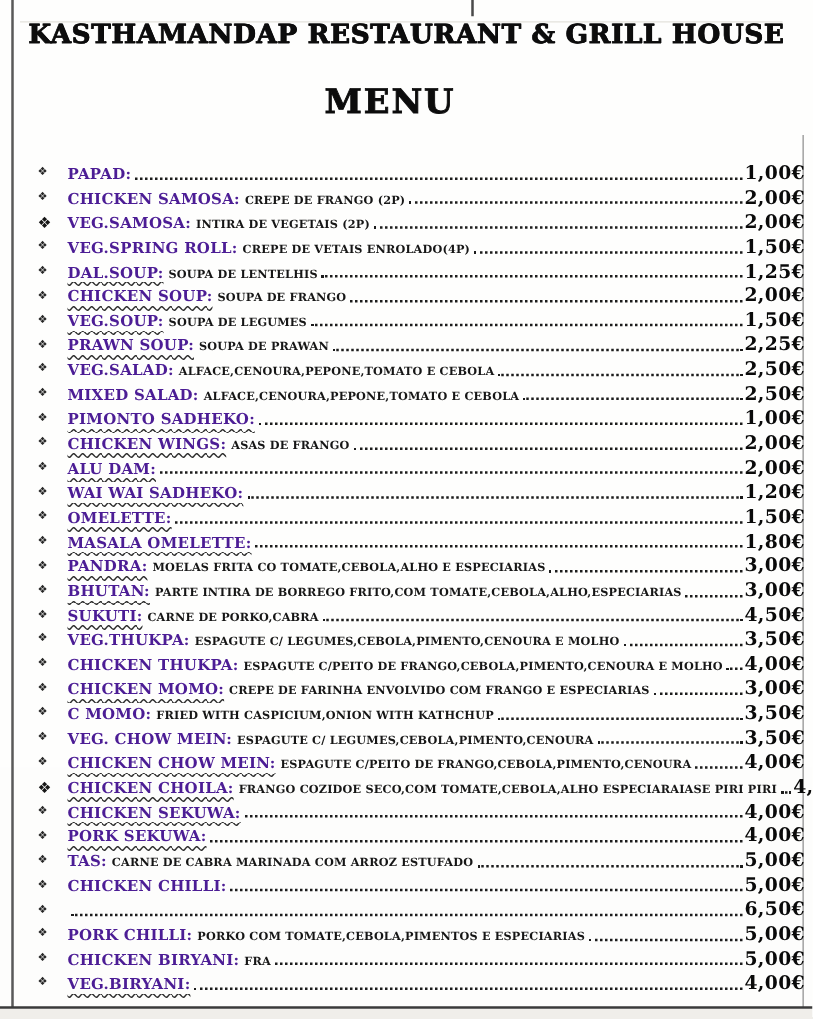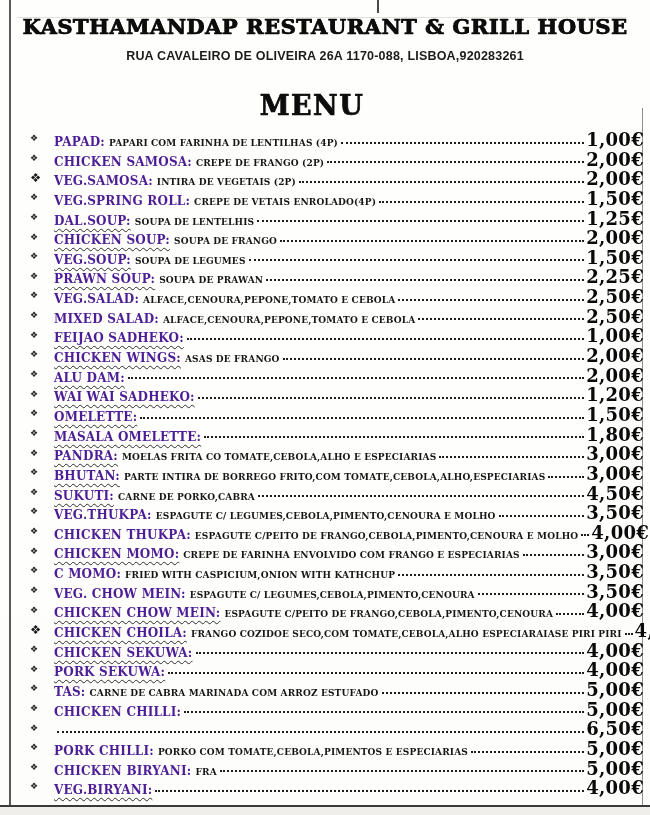--- a/index.html
+++ b/index.html
@@ -65,21 +65,21 @@
     color:#161616;white-space:nowrap;margin-left:4px;
   }
   .leader{
     flex:1 1 auto;min-width:8px;
     align-self:flex-end;
     border-bottom:2px dotted #1c1c1c;
     margin:0 2px 5px 3px;
   }
   .price{
     font-family:"DejaVu Serif", serif;
-    font-size:18px;font-weight:700;letter-spacing:.3px;
+    font-size:15px;font-weight:700;letter-spacing:.3px;
     color:#0a0a0a;white-space:nowrap;
   }
   .row.wavy .name{
     text-decoration:underline;
     text-decoration-style:wavy;
     text-decoration-thickness:1px;
     text-underline-offset:3px;
     text-decoration-color:#2c2c2c;
   }
 </style>
@@ -90,29 +90,27 @@
 
   <div class="border-left"></div>
   <div class="border-right"></div>
   <div class="bottom-strip"></div>
   <div class="border-bottom"></div>
   <div class="top-tick"></div>
   <div class="top-streak"></div>
 
   <div class="header">
     <div class="title">KASTHAMANDAP RESTAURANT &amp; GRILL HOUSE</div>
-    <div class="address">RUA CAVALEIRO DE OLIVEIRA 26A 1170-088, LISBOA,920283261</div>
     <div class="menu-heading">MENU</div>
   </div>
 
   <div class="menu-list">
       <div class="row">
         <span class="bullet">❖</span>
         <span class="name">PAPAD:</span>
-        <span class="desc">PAPARI COM FARINHA DE LENTILHAS (4P)</span>
         <span class="leader"></span>
         <span class="price">1,00€</span>
       </div>
       <div class="row">
         <span class="bullet">❖</span>
         <span class="name">CHICKEN SAMOSA:</span>
         <span class="desc">CREPE DE FRANGO (2P)</span>
         <span class="leader"></span>
         <span class="price">2,00€</span>
       </div>
@@ -167,21 +165,21 @@
       </div>
       <div class="row">
         <span class="bullet">❖</span>
         <span class="name">MIXED SALAD:</span>
         <span class="desc">ALFACE,CENOURA,PEPONE,TOMATO E CEBOLA</span>
         <span class="leader"></span>
         <span class="price">2,50€</span>
       </div>
       <div class="row wavy">
         <span class="bullet">❖</span>
-        <span class="name">FEIJAO SADHEKO:</span>
+        <span class="name">PIMONTO SADHEKO:</span>
         <span class="leader"></span>
         <span class="price">1,00€</span>
       </div>
       <div class="row wavy">
         <span class="bullet">❖</span>
         <span class="name">CHICKEN WINGS:</span>
         <span class="desc">ASAS DE FRANGO</span>
         <span class="leader"></span>
         <span class="price">2,00€</span>
       </div>

